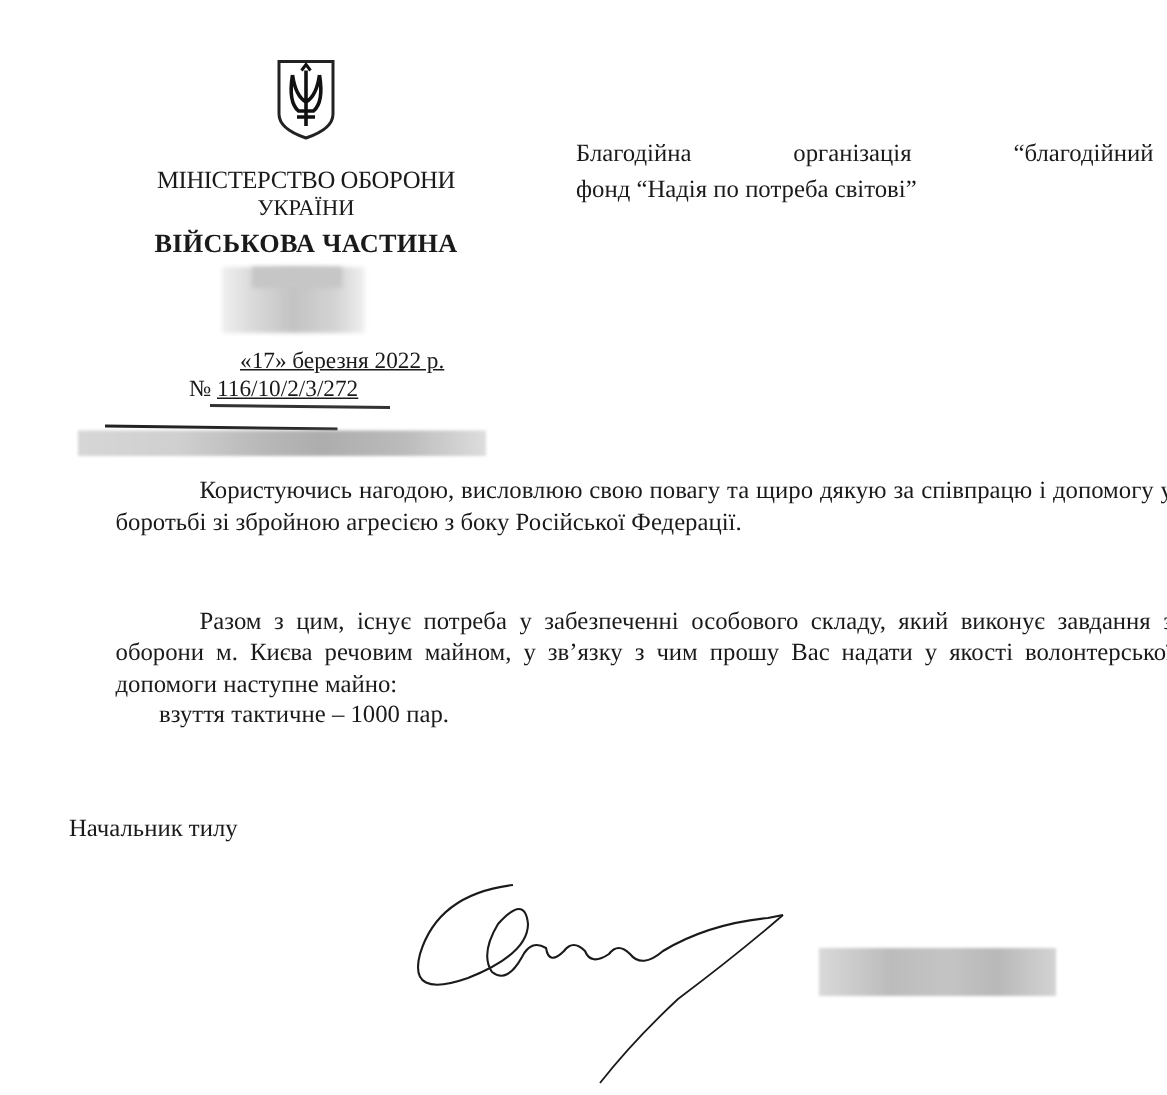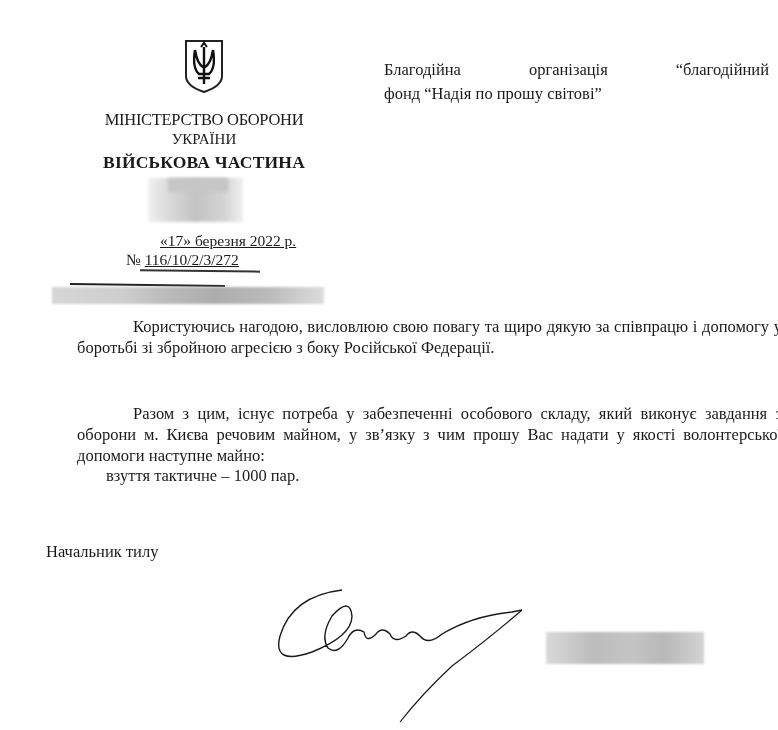--- a/index.html
+++ b/index.html
@@ -17,21 +17,21 @@
     background:linear-gradient(90deg,#eee 0%,#d8d8d8 20%,#bdbdbd 50%,#d0d0d0 80%,#eee 100%); filter:blur(1.5px); opacity:.9; }
   .blur1b { left:168px; top:178px; width:60px; height:14px; background:#c6c6c6; filter:blur(1.5px); }
   .date { top:232px; left:116px; font-size:15.5px; text-decoration:underline;margin-left:44px; }
   .regno { top:251px; left:126px; font-size:15.5px;text-align:right; }
   .regno .num { text-decoration:underline; }
   .rule { left:70px; top:284px; width:155px; height:2px; background:#222; transform:rotate(0.8deg); }
   .rule2 { left:140px; top:270px; width:120px; height:1.5px; background:#333; transform:rotate(0.6deg); }
   .blur2 { left:52px; top:287px; width:272px; height:17px;
     background:linear-gradient(90deg,#d6d6d6,#cfcfcf 25%,#b8b8b8 45%,#adadad 60%,#bbb 80%,#ddd); filter:blur(1px); }
   .addressee { left:384px; top:58px; width:385px; font-size:16.5px; line-height:24px; }
-  .addressee .l1 { display:flex; justify-content:space-between; }
+  .addressee .l1 { display:flex; justify-content:space-between;margin-top:32px; }
   .body { left:50px; width:705px; font-size:16.5px; line-height:21px;margin-left:27px; }
   .p1 { top:316px; }
   .p2 { top:403px; }
   .indent { text-indent:56px; }
   .item { left:106px; top:466px; font-size:16.5px; }
   .sig { left:46px; top:541px; font-size:16.5px; line-height:21px; }
   .signature { left:272px; top:586px; width:290px; height:140px; }
   .blur3 { left:546px; top:632px; width:158px; height:32px;
     background:linear-gradient(90deg,#d9d9d9,#bcbcbc 30%,#c4c4c4 55%,#b8b8b8 75%,#d3d3d3); filter:blur(1.2px); }
 </style>
@@ -62,21 +62,21 @@
 <div class="abs rule2"></div>
 <div class="abs rule"></div>
 <div class="abs blur2"></div>
 
 <div class="abs addressee">
   <div class="l1">
     <span>Благодійна</span>
     <span>організація</span>
     <span>“благодійний</span>
   </div>
-  <div>фонд “Надія по прошу світові”</div>
+  <div>фонд “Надія по потреба світові”</div>
 </div>
 
 <div class="abs body p1 indent" style="text-align:justify;">Користуючись нагодою, висловлюю свою повагу та щиро дякую за співпрацю і допомогу у боротьбі зі збройною агресією з боку  Російської Федерації.</div>
 <div class="abs body p2 indent" style="text-align:justify;">Разом з цим, існує потреба у забезпеченні особового складу, який виконує завдання з оборони м. Києва речовим майном, у зв’язку з чим прошу Вас надати у якості волонтерської допомоги наступне майно:</div>
 <div class="abs item">взуття тактичне – 1000 пар.</div>
 
 <div class="abs sig">
   <div>Начальник тилу</div>
 </div>
 

